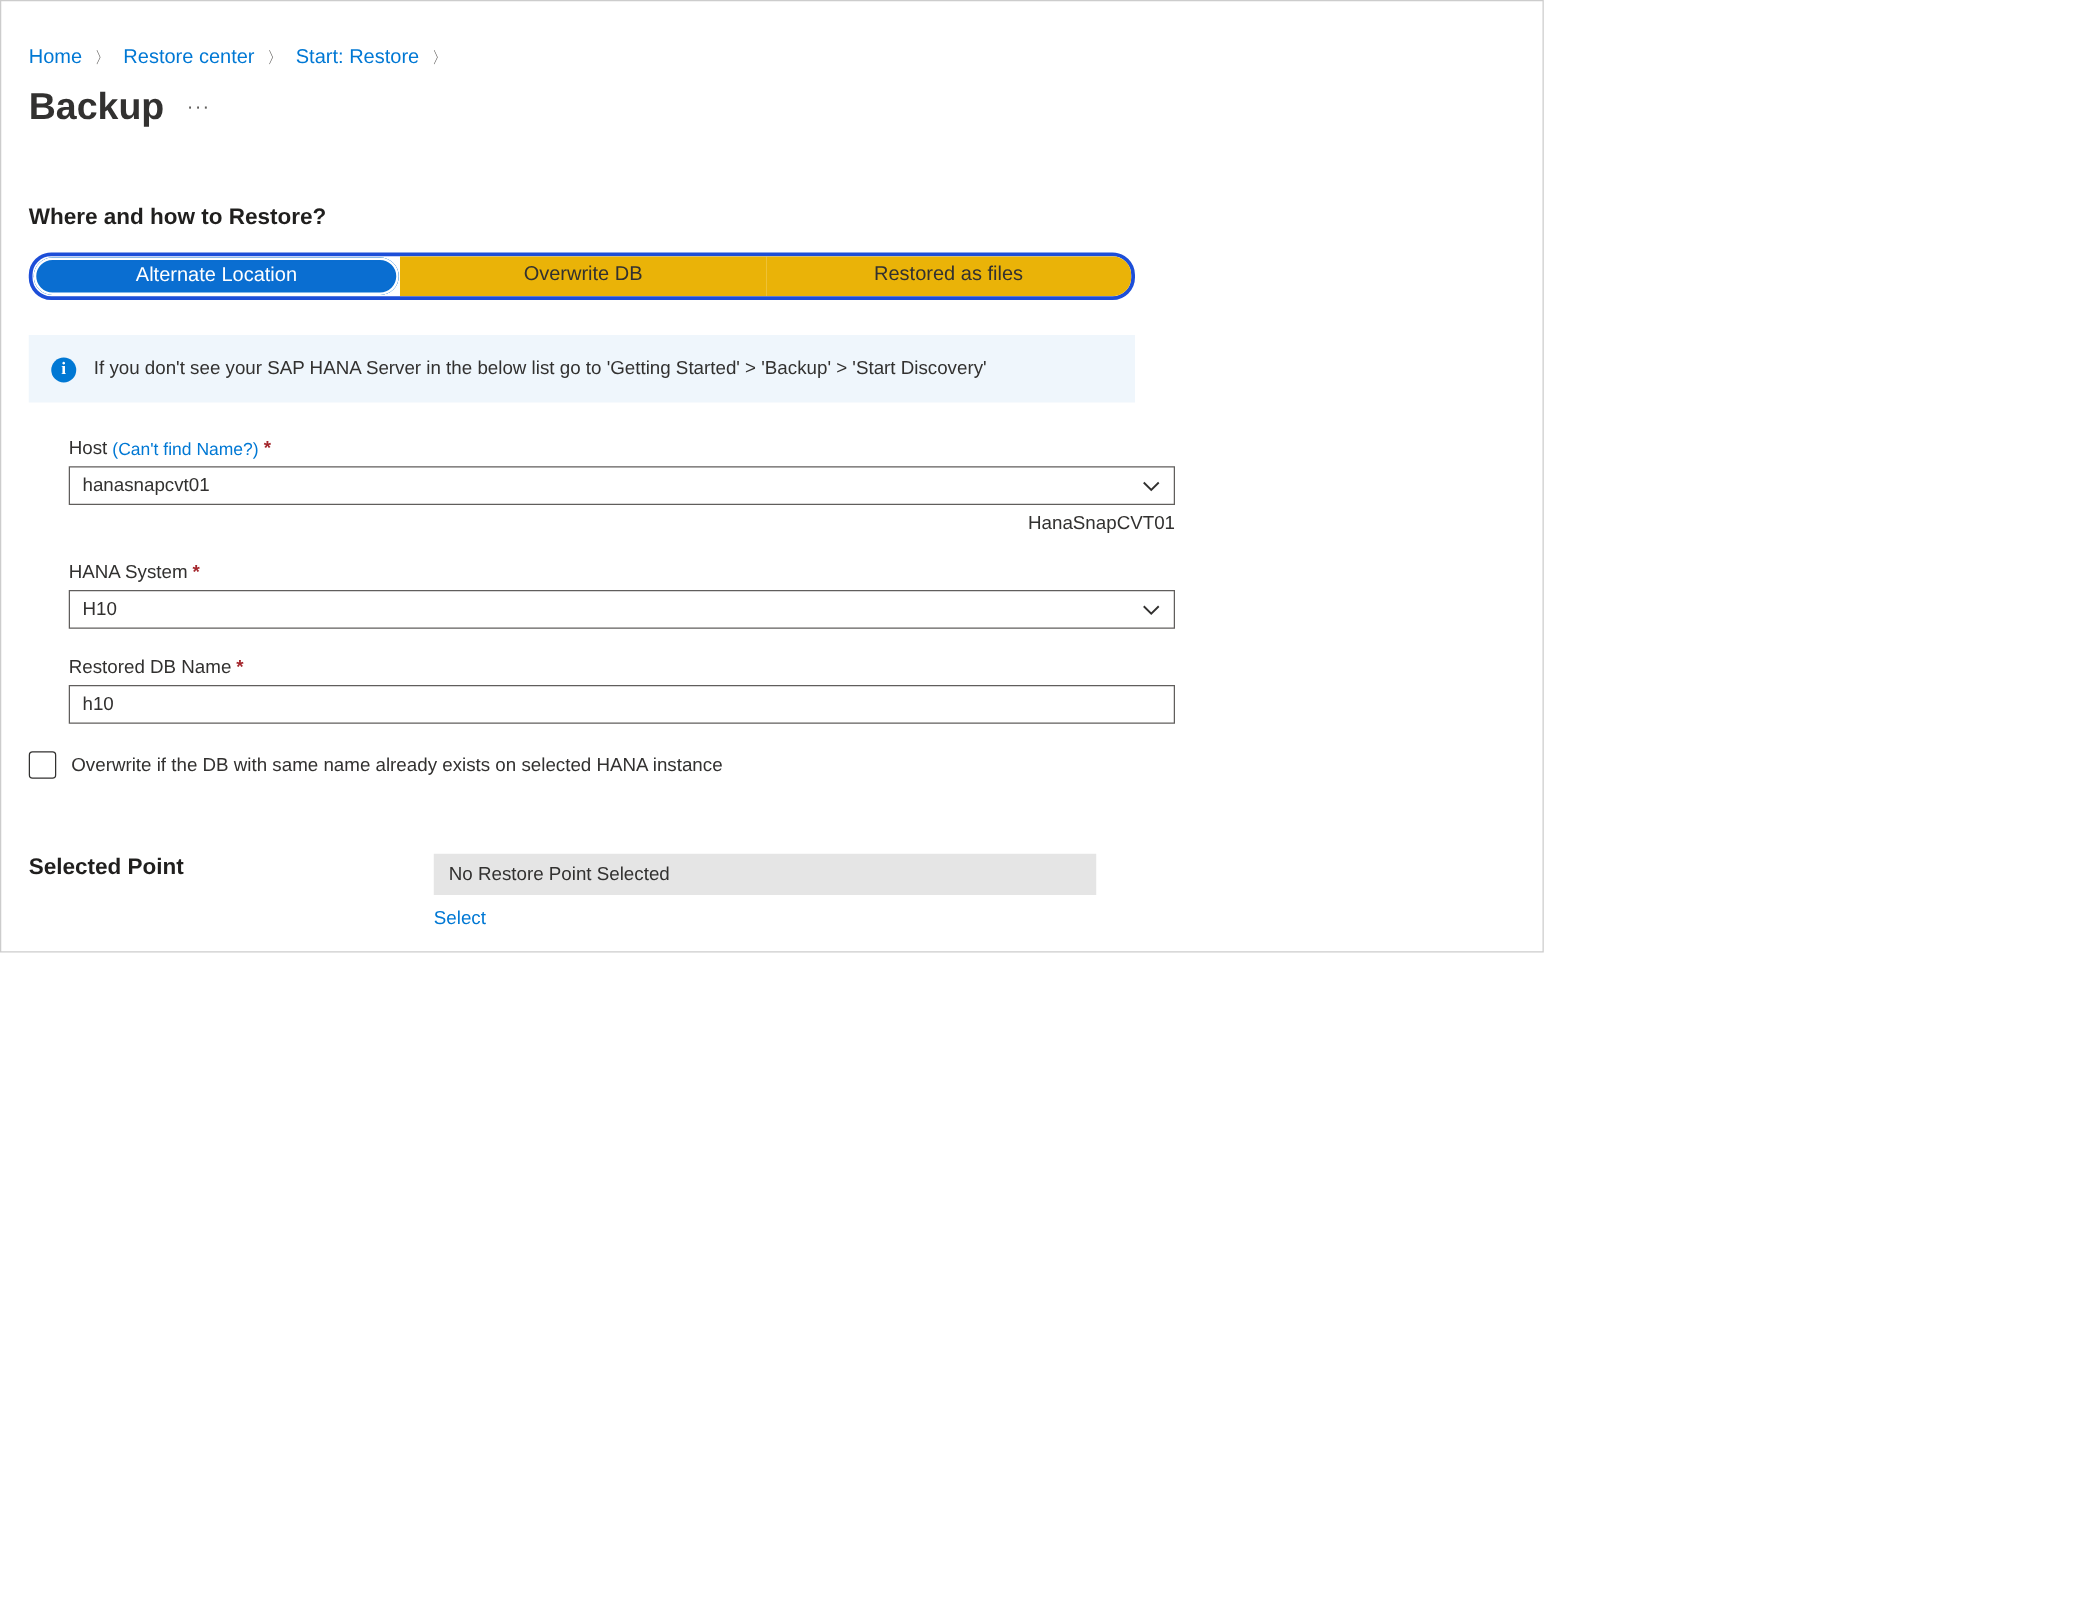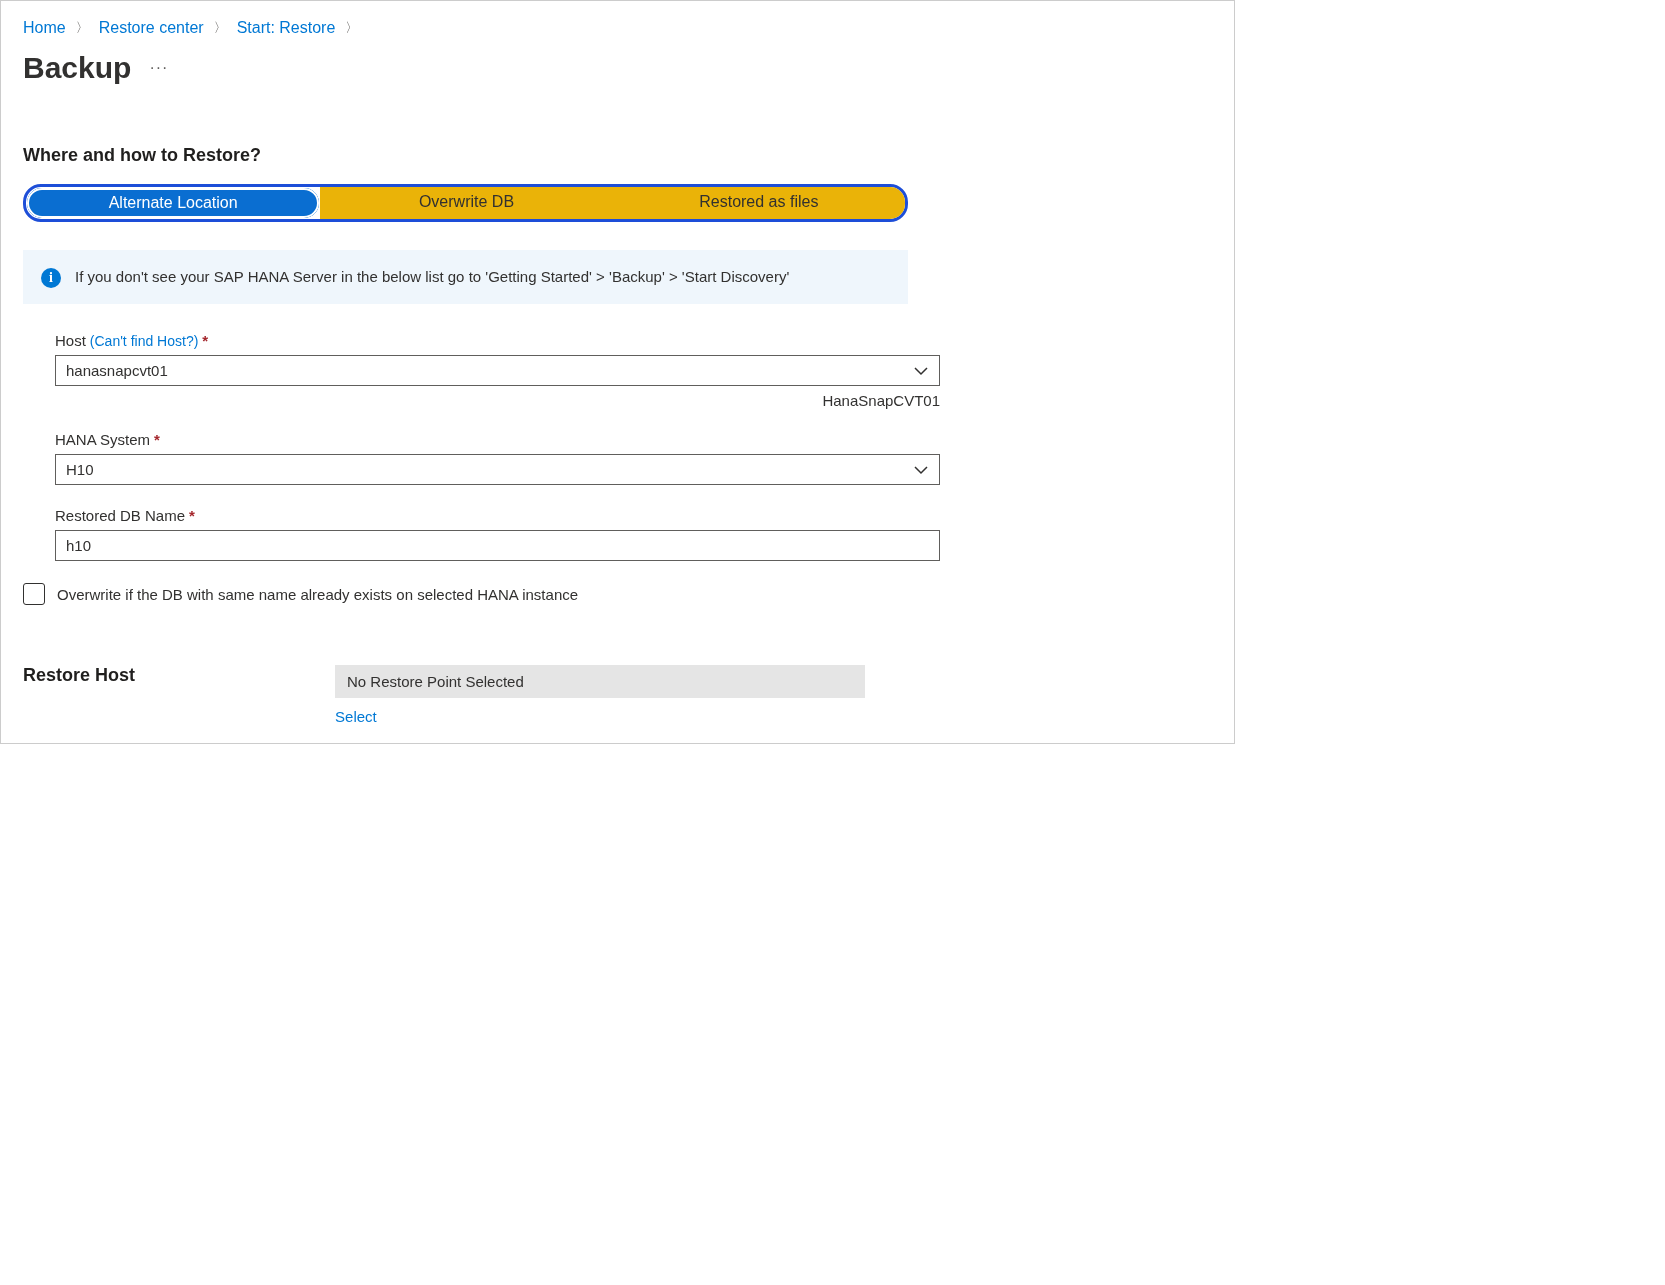--- a/index.html
+++ b/index.html
@@ -14,20 +14,21 @@
   }
   a { color: #0078d4; text-decoration: none; cursor: pointer; }
 
   
   .breadcrumb {
     display: flex;
     gap: 10px;
     font-size: 16px;
     color: #605e5c;
     margin-bottom: 14px;
+    margin-top: 18px;
   }
   .breadcrumb .crumb { color: #0078d4; }
   .breadcrumb .sep { color: #605e5c; font-size: 13px; }
 
   
   .title-row {
     display: flex;
     align-items: center;
     gap: 18px;
     margin-bottom: 60px;
@@ -217,21 +218,21 @@
 </div>
 
 <div class="info-box">
   <div class="info-icon">i</div>
   <div class="info-text">If you don't see your SAP HANA Server in the below list go to 'Getting Started' &gt; 'Backup' &gt; 'Start Discovery'</div>
 </div>
 
 <div class="field">
   <div class="field-label">
     <span>Host</span>
-    <a class="link-inline">(Can't find Host?)</a>
+    <a class="link-inline">(Can't find Name?)</a>
     <span class="req">*</span>
   </div>
   <div class="select-box">
     <span>hanasnapcvt01</span>
     <span class="chevron-down">
       <svg viewBox="0 0 16 16">
           <path d="M2 5 L8 11 L14 5" stroke="#323130" stroke-width="1.5" fill="none"></path>
         </svg>
     </span>
   </div>
@@ -262,18 +263,18 @@
     <span>h10</span>
   </div>
 </div>
 
 <div class="checkbox-row">
   <div class="checkbox"></div>
   <span>Overwrite if the DB with same name already exists on selected HANA instance</span>
 </div>
 
 <div class="restore-point-row">
-  <div class="restore-point-label">Restore Host</div>
+  <div class="restore-point-label">Selected Point</div>
   <div class="restore-point-value">
     <div class="rp-box">No Restore Point Selected</div>
     <a class="rp-select">Select</a>
   </div>
 </div>
 
 </body></html>

